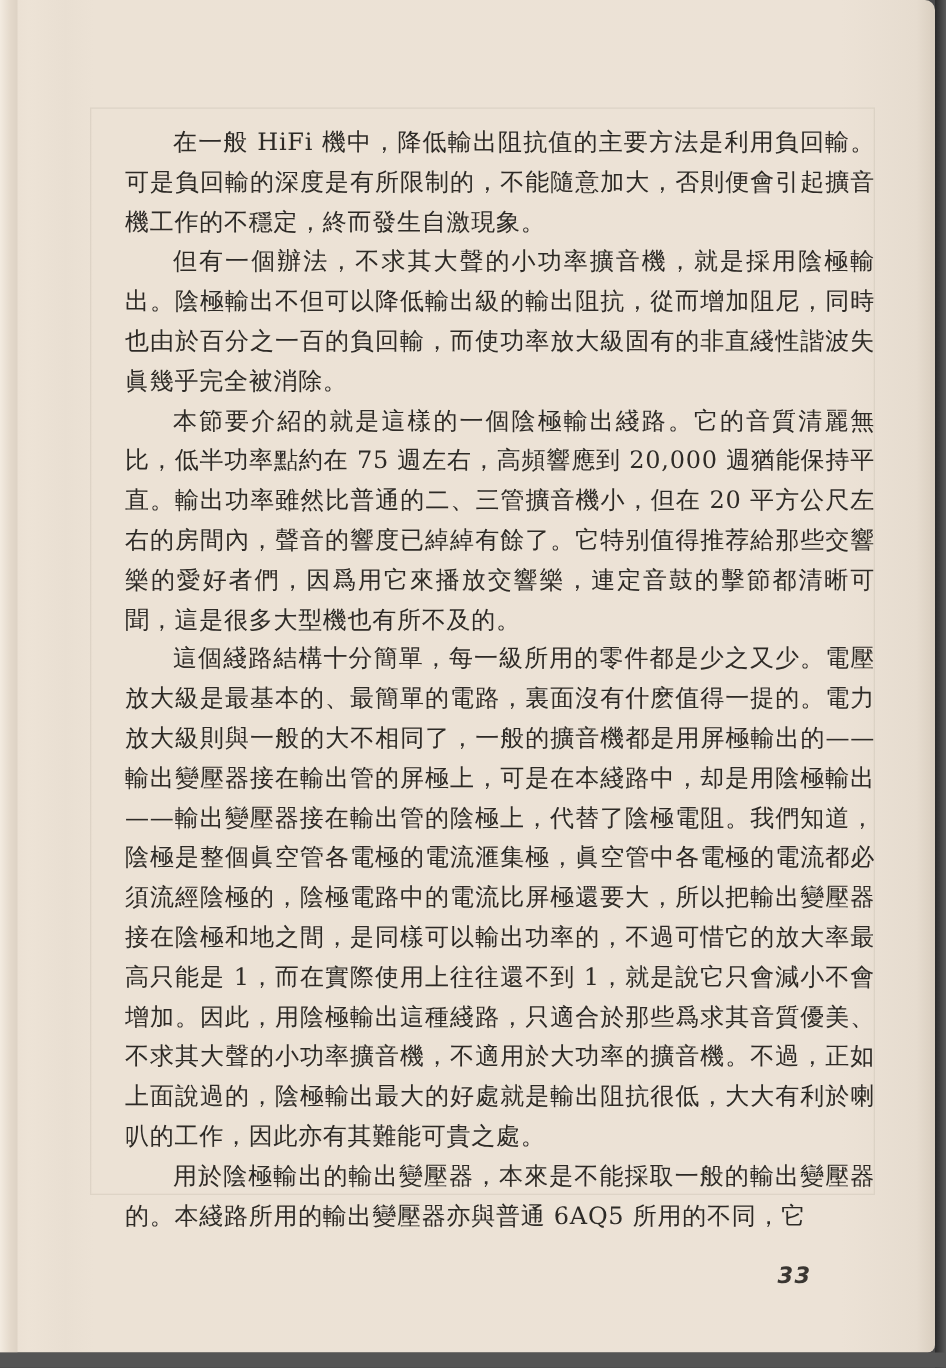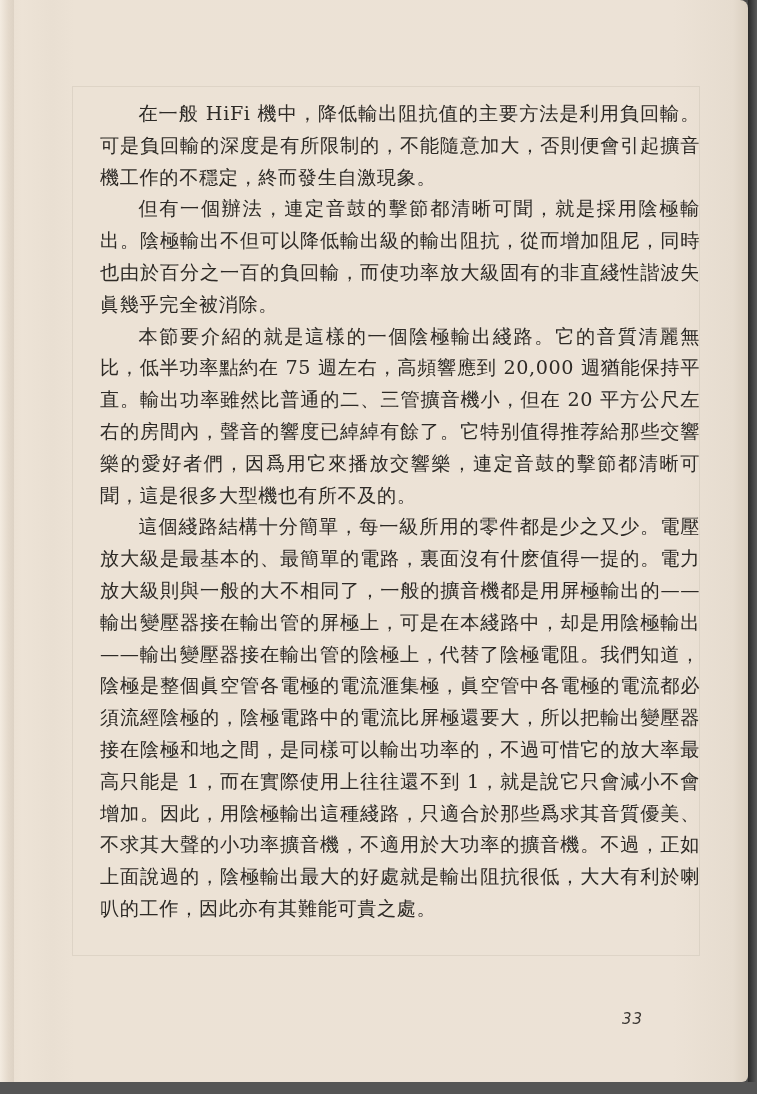--- a/index.html
+++ b/index.html
@@ -29,41 +29,42 @@
     font-size: 19.2px;
     line-height: 31.8px;
     color: #2d2a26;
     letter-spacing: 0.6px;
     text-align: justify;
   }
   .para { margin: 0 0 0 0; text-indent: 2em; }
   .page-number {
     position: absolute; left: 622px; top: 1010px;
     font-family: "DejaVu Sans", sans-serif;
-    font-style: italic; font-weight: normal;
-    font-size: 15px; color: #3a3632;
+    font-style: italic; font-weight: bold;
+    font-size: 18px; color: #3a3632;
     letter-spacing: 1px;
   }
   .bottom-edge {
     position: absolute; left: 0; top: 1082px; width: 757px; height: 12px;
     background: #555;
   }
   .right-edge {
     position: absolute; left: 748px; top: 0; width: 9px; height: 1094px;
     background: linear-gradient(90deg, #2a2a2a, #5a5a5a);
   }
 </style>
 </head>
 <body>
 
 <div class="page">
   <div class="spine-shadow"></div>
   <div class="text-block"></div>
   <div class="body-text">
     <p class="para">在一般 HiFi 機中，降低輸出阻抗值的主要方法是利用負回輸。可是負回輸的深度是有所限制的，不能隨意加大，否則便會引起擴音機工作的不穩定，終而發生自激現象。</p>
-    <p class="para">但有一個辦法，連定音鼓的擊節都清晰可聞，就是採用陰極輸出。陰極輸出不但可以降低輸出級的輸出阻抗，從而增加阻尼，同時也由於百分之一百的負回輸，而使功率放大級固有的非直綫性諧波失眞幾乎完全被消除。</p>
+    <p class="para">但有一個辦法，不求其大聲的小功率擴音機，就是採用陰極輸出。陰極輸出不但可以降低輸出級的輸出阻抗，從而增加阻尼，同時也由於百分之一百的負回輸，而使功率放大級固有的非直綫性諧波失眞幾乎完全被消除。</p>
     <p class="para">本節要介紹的就是這樣的一個陰極輸出綫路。它的音質清麗無比，低半功率點約在 75 週左右，高頻響應到 20,000 週猶能保持平直。輸出功率雖然比普通的二、三管擴音機小，但在 20 平方公尺左右的房間內，聲音的響度已綽綽有餘了。它特别值得推荐給那些交響樂的愛好者們，因爲用它來播放交響樂，連定音鼓的擊節都清晰可聞，這是很多大型機也有所不及的。</p>
     <p class="para">這個綫路結構十分簡單，每一級所用的零件都是少之又少。電壓放大級是最基本的、最簡單的電路，裏面沒有什麽值得一提的。電力放大級則與一般的大不相同了，一般的擴音機都是用屏極輸出的——輸出變壓器接在輸出管的屏極上，可是在本綫路中，却是用陰極輸出——輸出變壓器接在輸出管的陰極上，代替了陰極電阻。我們知道，陰極是整個眞空管各電極的電流滙集極，眞空管中各電極的電流都必須流經陰極的，陰極電路中的電流比屏極還要大，所以把輸出變壓器接在陰極和地之間，是同樣可以輸出功率的，不過可惜它的放大率最高只能是 1，而在實際使用上往往還不到 1，就是說它只會減小不會增加。因此，用陰極輸出這種綫路，只適合於那些爲求其音質優美、不求其大聲的小功率擴音機，不適用於大功率的擴音機。不過，正如上面說過的，陰極輸出最大的好處就是輸出阻抗很低，大大有利於喇叭的工作，因此亦有其難能可貴之處。</p>
+    <p class="para">用於陰極輸出的輸出變壓器，本來是不能採取一般的輸出變壓器的。本綫路所用的輸出變壓器亦與普通 6AQ5 所用的不同，它</p>
   </div>
   <div class="page-number">33</div>
 </div>
 <div class="right-edge"></div>
 <div class="bottom-edge"></div>
 
 </body></html>

